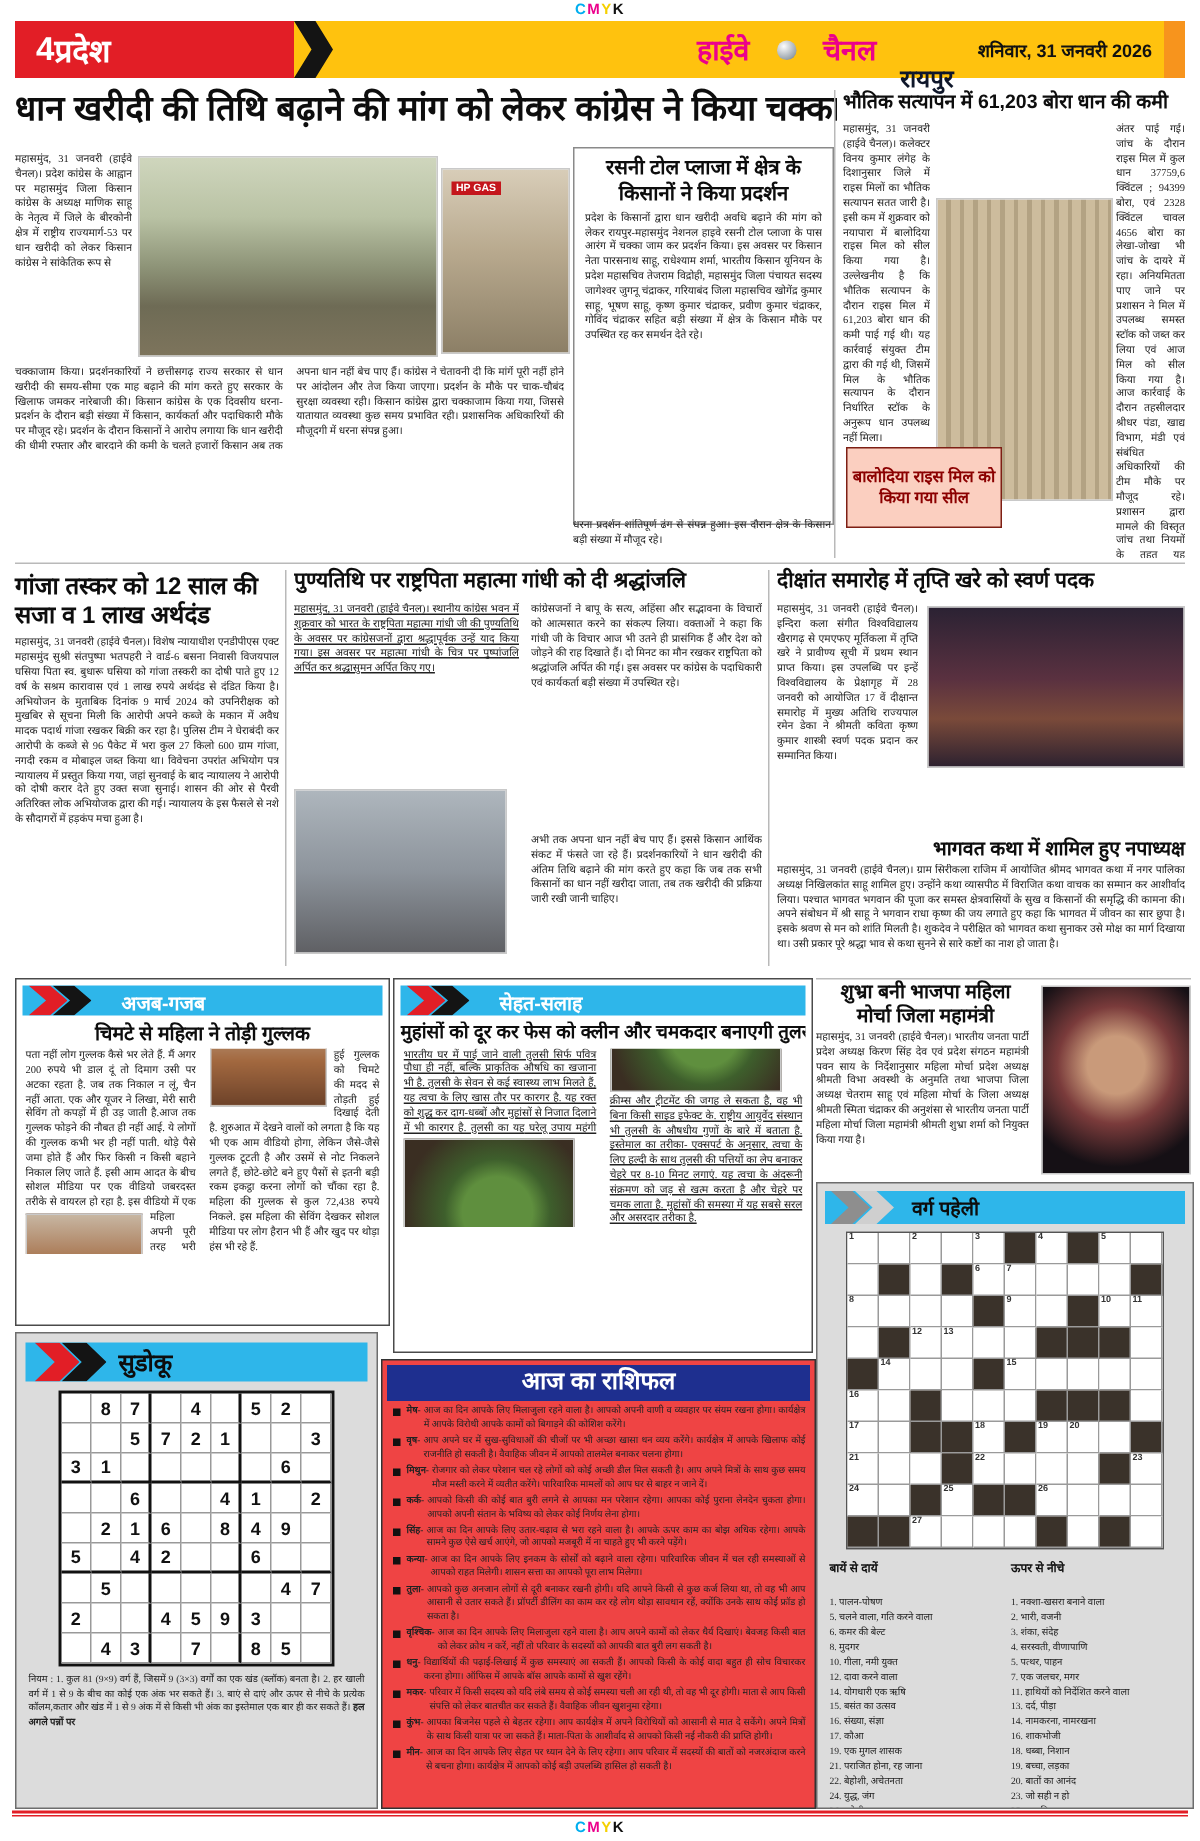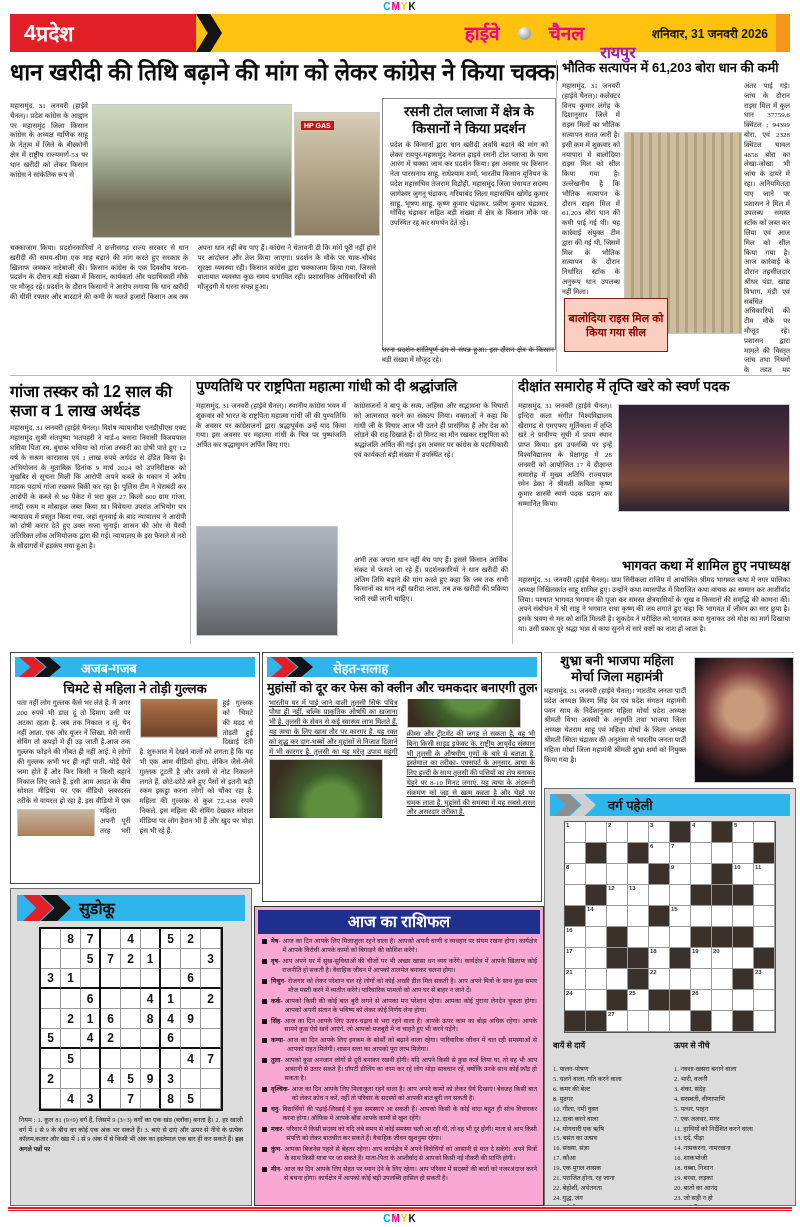--- a/index.html
+++ b/index.html
@@ -14,21 +14,21 @@
   .mh-red{position:absolute;left:0;top:0;width:186px;height:38px;background:#E21E26;
           display:flex;align-items:center;}
   .mh-num{color:#fff;font:bold 22px "Liberation Sans",sans-serif;margin-left:14px;}
   .mh-sec{color:#fff;font:bold 21px "Liberation Sans",sans-serif;}
   .mh-chev{position:absolute;left:186px;top:0;width:26px;height:38px;background:#141414;
            clip-path:polygon(0 0,55% 0,100% 50%,55% 100%,0 100%,45% 50%);}
   .mh-right{position:absolute;right:22px;top:0;height:38px;display:flex;align-items:center;gap:16px;}
   .mh-brand{color:#EC008C;font:bold 19px "Liberation Sans",sans-serif;display:flex;align-items:center;gap:18px;}
   .globe{width:13px;height:13px;border-radius:50%;display:inline-block;
          background:radial-gradient(circle at 35% 30%,#fdfdfd,#9aa4ad 70%,#5c646b);}
-  .mh-city{color:#a21caf;font:bold 16px "Liberation Sans",sans-serif;margin-top:38px;}
+  .mh-city{color:#0f172a;font:bold 16px "Liberation Sans",sans-serif;margin-top:38px;}
   .mh-date{color:#111;font:bold 12px "Liberation Sans",sans-serif;}
   .mh-orange{position:absolute;right:0;top:0;width:14px;height:38px;background:#F7941D;}
   
   .hl1{font:bold 23px/1.25 "Liberation Sans",sans-serif;color:#0d0d0d;white-space:nowrap;}
   .hl2{font:bold 16px/1.2 "Liberation Sans",sans-serif;color:#0d0d0d;}
   .hl3{font:bold 13px/1.25 "Liberation Sans",sans-serif;color:#0d0d0d;}
   .bt{font-size:7px;line-height:1.4;text-align:justify;color:#222;overflow:hidden;}
   .cols2{column-count:2;column-gap:9px;}
   .rule-v{position:absolute;width:1px;background:#b9b9b9;}
   .rule-h{position:absolute;height:1px;background:#b9b9b9;}
@@ -77,21 +77,21 @@
            border:1px solid #555;background:#fff;width:210px;margin:0 auto;}
   .cw-cell{position:relative;border-right:1px solid #9a9a9a;border-bottom:1px solid #9a9a9a;background:#fff;}
   .cw-cell.blk{background:#3A322A;}
   .cw-cell span{position:absolute;left:1px;top:0;font:bold 6px "Liberation Sans",sans-serif;color:#333;}
   .cw-clues{display:flex;gap:8px;margin:6px 8px;}
   .cw-clues .col{flex:1;}
   .clue-h{font:bold 8px "Liberation Sans",sans-serif;margin-bottom:14px;color:#111;}
   .clue{font-size:6.4px;line-height:1.55;color:#222;}
   .clue-note{font:bold 6.8px "Liberation Sans",sans-serif;margin-top:2px;}
   
-  .rf-box{position:absolute;border:1px solid #333;background:#f9a8d4;overflow:hidden;}
+  .rf-box{position:absolute;border:1px solid #333;background:#ef4444;overflow:hidden;}
   .rf-head{height:24px;background:#1E2F8F;color:#fff;text-align:center;
            font:bold 16px/24px "Liberation Sans",sans-serif;margin:3px;}
   .rf-list{margin:2px 6px;}
   .rf-item{display:flex;font-size:6.3px;line-height:1.42;text-align:justify;margin-bottom:2px;color:#222;}
   .rf-item .sq{width:5px;height:5px;background:#111;flex:none;margin:2px 4px 0 1px;}
   .rf-item b{margin-right:2px;}
   .redline{position:absolute;background:#E21E26;}
 </style>
 </head>
 <body>
@@ -154,21 +154,21 @@
   <div class="rule-v" style="left:190px;top:380px;height:264px;"></div>
   <div class="rule-v" style="left:512px;top:380px;height:264px;"></div>
 
   <div class="abs" style="left:10px;top:382px;width:176px;height:262px;">
     <div class="hl2">गांजा तस्कर को 12 साल की सजा व 1 लाख अर्थदंड</div>
     <div class="bt" style="margin-top:4px;height:212px;">महासमुंद, 31 जनवरी (हाईवे चैनल)। विशेष न्यायाधीश एनडीपीएस एक्ट महासमुंद सुश्री संतपुष्पा भतपहरी ने वार्ड-6 बसना निवासी विजयपाल घसिया पिता स्व. बुधारू घसिया को गांजा तस्करी का दोषी पाते हुए 12 वर्ष के सश्रम कारावास एवं 1 लाख रुपये अर्थदंड से दंडित किया है। अभियोजन के मुताबिक दिनांक 9 मार्च 2024 को उपनिरीक्षक को मुखबिर से सूचना मिली कि आरोपी अपने कब्जे के मकान में अवैध मादक पदार्थ गांजा रखकर बिक्री कर रहा है। पुलिस टीम ने घेराबंदी कर आरोपी के कब्जे से 96 पैकेट में भरा कुल 27 किलो 600 ग्राम गांजा, नगदी रकम व मोबाइल जब्त किया था। विवेचना उपरांत अभियोग पत्र न्यायालय में प्रस्तुत किया गया, जहां सुनवाई के बाद न्यायालय ने आरोपी को दोषी करार देते हुए उक्त सजा सुनाई। शासन की ओर से पैरवी अतिरिक्त लोक अभियोजक द्वारा की गई। न्यायालय के इस फैसले से नशे के सौदागरों में हड़कंप मचा हुआ है।</div>
   </div>
 
   <div class="abs" style="left:196px;top:378px;width:312px;height:266px;">
     <div class="hl3" style="font-size:14px;white-space:nowrap;overflow:hidden;">पुण्यतिथि पर राष्ट्रपिता महात्मा गांधी को दी श्रद्धांजलि</div>
-    <div class="abs bt" style="left:0;top:24px;width:150px;height:120px;">महासमुंद, 31 जनवरी (हाईवे चैनल)। स्थानीय कांग्रेस भवन में शुक्रवार को भारत के राष्ट्रपिता महात्मा गांधी जी की पुण्यतिथि के अवसर पर कांग्रेसजनों द्वारा श्रद्धापूर्वक उन्हें याद किया गया। इस अवसर पर महात्मा गांधी के चित्र पर पुष्पांजलि अर्पित कर श्रद्धासुमन अर्पित किए गए।</div>
+    <div class="abs bt" style="left:0;top:24px;width:150px;height:120px;text-decoration:underline;">महासमुंद, 31 जनवरी (हाईवे चैनल)। स्थानीय कांग्रेस भवन में शुक्रवार को भारत के राष्ट्रपिता महात्मा गांधी जी की पुण्यतिथि के अवसर पर कांग्रेसजनों द्वारा श्रद्धापूर्वक उन्हें याद किया गया। इस अवसर पर महात्मा गांधी के चित्र पर पुष्पांजलि अर्पित कर श्रद्धासुमन अर्पित किए गए।</div>
     <div class="ph ph-gandhi" style="left:0;top:148px;width:140px;height:108px;"></div>
     <div class="abs bt" style="left:158px;top:24px;width:154px;height:152px;">कांग्रेसजनों ने बापू के सत्य, अहिंसा और सद्भावना के विचारों को आत्मसात करने का संकल्प लिया। वक्ताओं ने कहा कि गांधी जी के विचार आज भी उतने ही प्रासंगिक हैं और देश को जोड़ने की राह दिखाते हैं। दो मिनट का मौन रखकर राष्ट्रपिता को श्रद्धांजलि अर्पित की गई। इस अवसर पर कांग्रेस के पदाधिकारी एवं कार्यकर्ता बड़ी संख्या में उपस्थित रहे।</div>
     <div class="abs bt" style="left:158px;top:178px;width:154px;height:84px;">अभी तक अपना धान नहीं बेच पाए हैं। इससे किसान आर्थिक संकट में फंसते जा रहे हैं। प्रदर्शनकारियों ने धान खरीदी की अंतिम तिथि बढ़ाने की मांग करते हुए कहा कि जब तक सभी किसानों का धान नहीं खरीदा जाता, तब तक खरीदी की प्रक्रिया जारी रखी जानी चाहिए।</div>
   </div>
 
   <div class="abs" style="left:518px;top:378px;width:272px;height:266px;">
     <div class="hl3" style="font-size:14px;white-space:nowrap;overflow:hidden;">दीक्षांत समारोह में तृप्ति खरे को स्वर्ण पदक</div>
     <div class="abs bt" style="left:0;top:24px;width:94px;height:150px;">महासमुंद, 31 जनवरी (हाईवे चैनल)। इन्दिरा कला संगीत विश्वविद्यालय खैरागढ़ से एमएफए मूर्तिकला में तृप्ति खरे ने प्रावीण्य सूची में प्रथम स्थान प्राप्त किया। इस उपलब्धि पर इन्हें विश्वविद्यालय के प्रेक्षागृह में 28 जनवरी को आयोजित 17 वें दीक्षान्त समारोह में मुख्य अतिथि राज्यपाल रमेन डेका ने श्रीमती कविता कृष्ण कुमार शास्त्री स्वर्ण पदक प्रदान कर सम्मानित किया।</div>
     <div class="ph ph-stage" style="left:100px;top:26px;width:170px;height:106px;"></div>
     <div class="hl3" style="position:absolute;left:0;top:180px;width:272px;text-align:right;">भागवत कथा में शामिल हुए नपाध्यक्ष</div>

